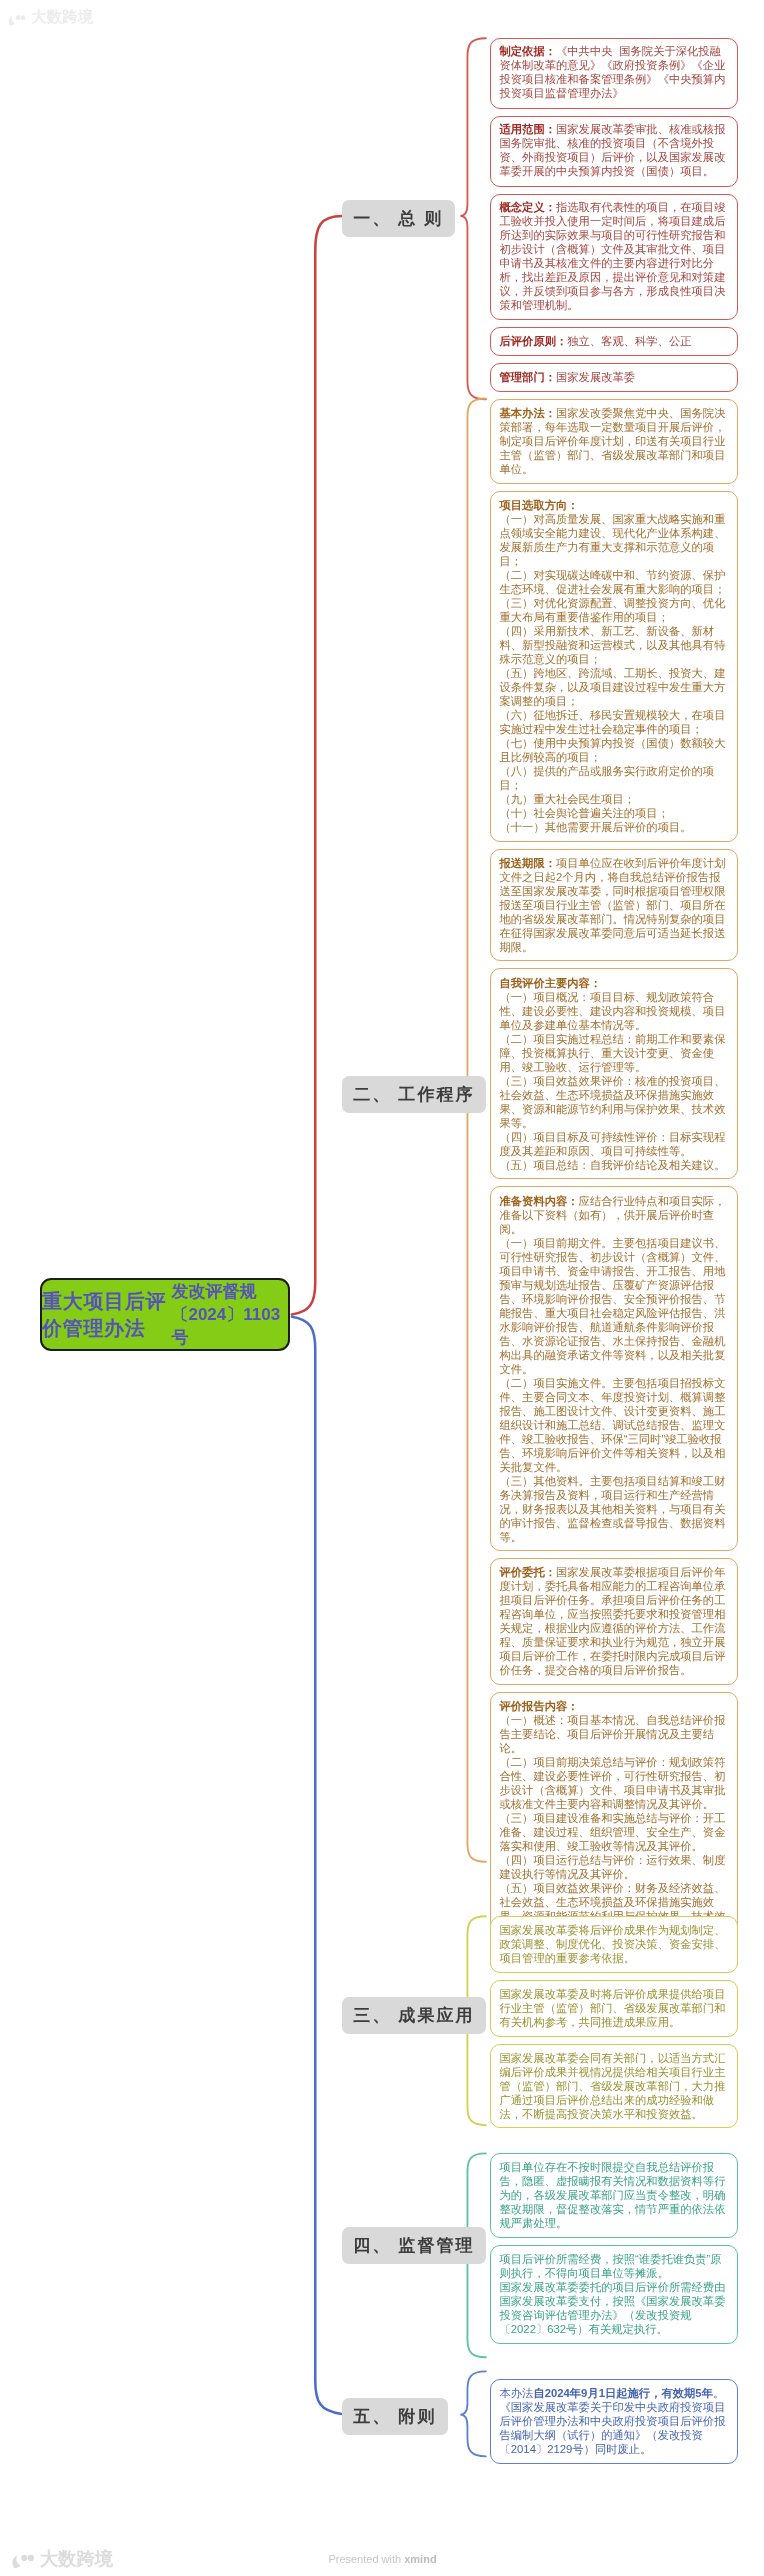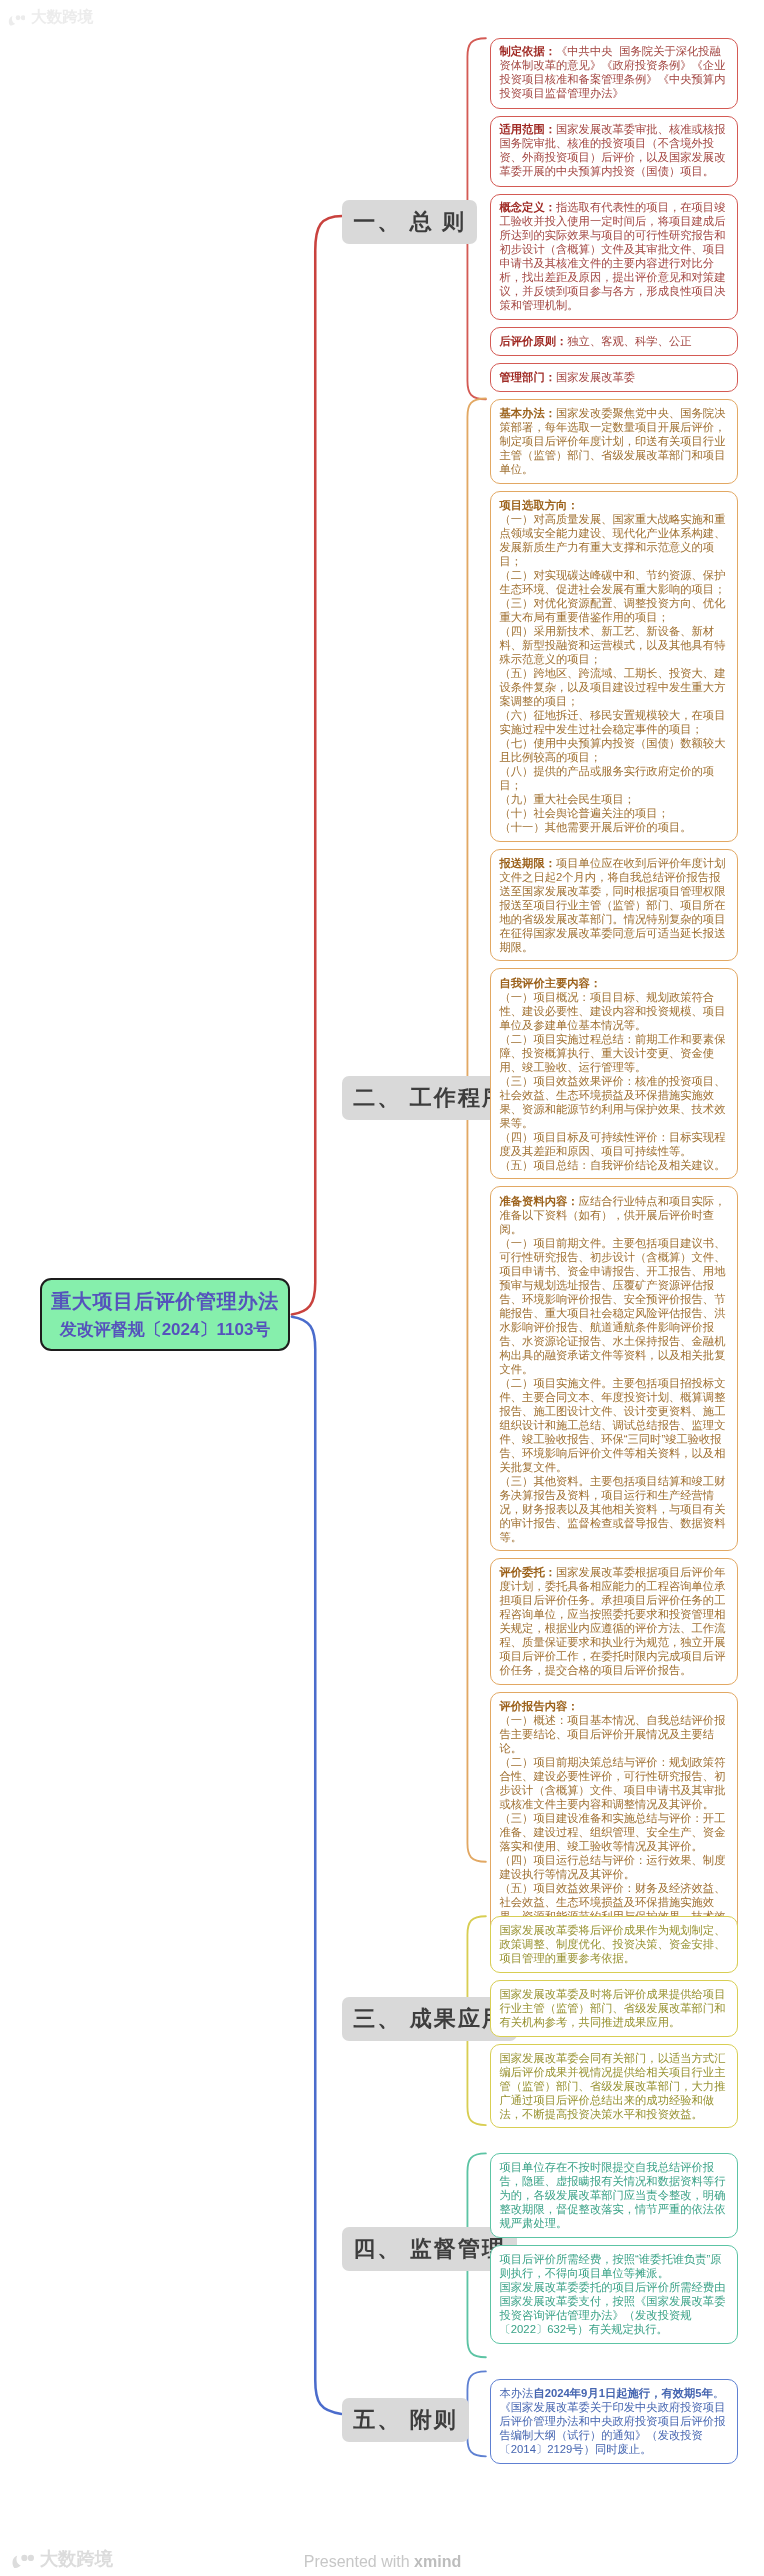--- a/index.html
+++ b/index.html
@@ -2,46 +2,46 @@
 <html style="font-size:11.3px"><head>
 <meta charset="utf-8">
 <style>
   html,body{margin:0;padding:0;background:#ffffff;}
   .canvas{position:relative;width:765px;height:2576px;background:#ffffff;overflow:hidden;
           font-family:"Liberation Sans",sans-serif;}
   #edges{position:absolute;left:0;top:0;width:765px;height:2576px;pointer-events:none;}
 
   
   .central{position:absolute;left:40px;top:1278px;width:250px;height:73px;
-           background:#86efac;border:2.8px solid #1c1c1c;border-radius:11.3px;
-           display:flex;flex-direction:column;align-items:center;justify-content:center;gap:3.5px;
+           background:#84cc16;border:2.8px solid #1c1c1c;border-radius:11.3px;
+           display:flex;align-items:center;justify-content:center;gap:3.5px;
            box-sizing:border-box;}
   .central .t1{font-size:20px;font-weight:700;color:#5552bc;letter-spacing:0.7px;}
   .central .t2{font-size:17px;font-weight:700;color:#5552bc;}
 
   
   .topic{position:absolute;left:342px;background:#d9d9d9;border-radius:7px;
-         color:#3d3d3d;font-size:22px;font-weight:600;letter-spacing:2.1px;
+         color:#3d3d3d;font-size:17px;font-weight:600;letter-spacing:2.1px;
          padding:7px 11.3px;white-space:nowrap;box-sizing:border-box;}
 
   
   .stack{position:absolute;left:490px;width:248px;display:flex;flex-direction:column;gap:7px;}
   .box{background:#fff;border:1.8px solid #999;border-radius:10px;
        padding:6.4px 8.5px;font-size:11.3px;line-height:14px;box-sizing:border-box;}
   .box .para{margin:0;}
   .lead{font-weight:700;}
   .emph{font-weight:700;}
 
   
   .brand{position:absolute;display:flex;align-items:flex-end;gap:5.7px;font-weight:700;}
   .brand svg{display:block;}
   .brand-top{left:7px;top:7px;color:#ececec;font-size:15.6px;}
   .brand-bottom{left:10px;top:2546px;color:#dcdcdc;font-size:18.4px;}
   .footer{position:absolute;left:0;top:2553px;width:765px;text-align:center;
-          font-size:16px;color:#c7c7c7;}
+          font-size:11px;color:#c7c7c7;}
   .footer b{color:#bdbdbd;}
 </style>
 </head>
 <body>
 
 <div class="canvas">
 
   <svg id="edges" width="765" height="2576" viewBox="0 0 1080 3639" fill="none">
     <path id="spine-red" d="M 483 305 C 452 305 445 320 445 354 L 445 1812 C 445 1843 436 1853 412 1857" stroke="#c9423e" stroke-width="3.6" stroke-linecap="round" fill="none"></path>
     <path id="spine-blue" d="M 412 1860 C 438 1864 445 1877 445 1906 L 445 3362 C 445 3394 452 3406 482 3410" stroke="#4b6ccc" stroke-width="3.6" stroke-linecap="round" fill="none"></path>

